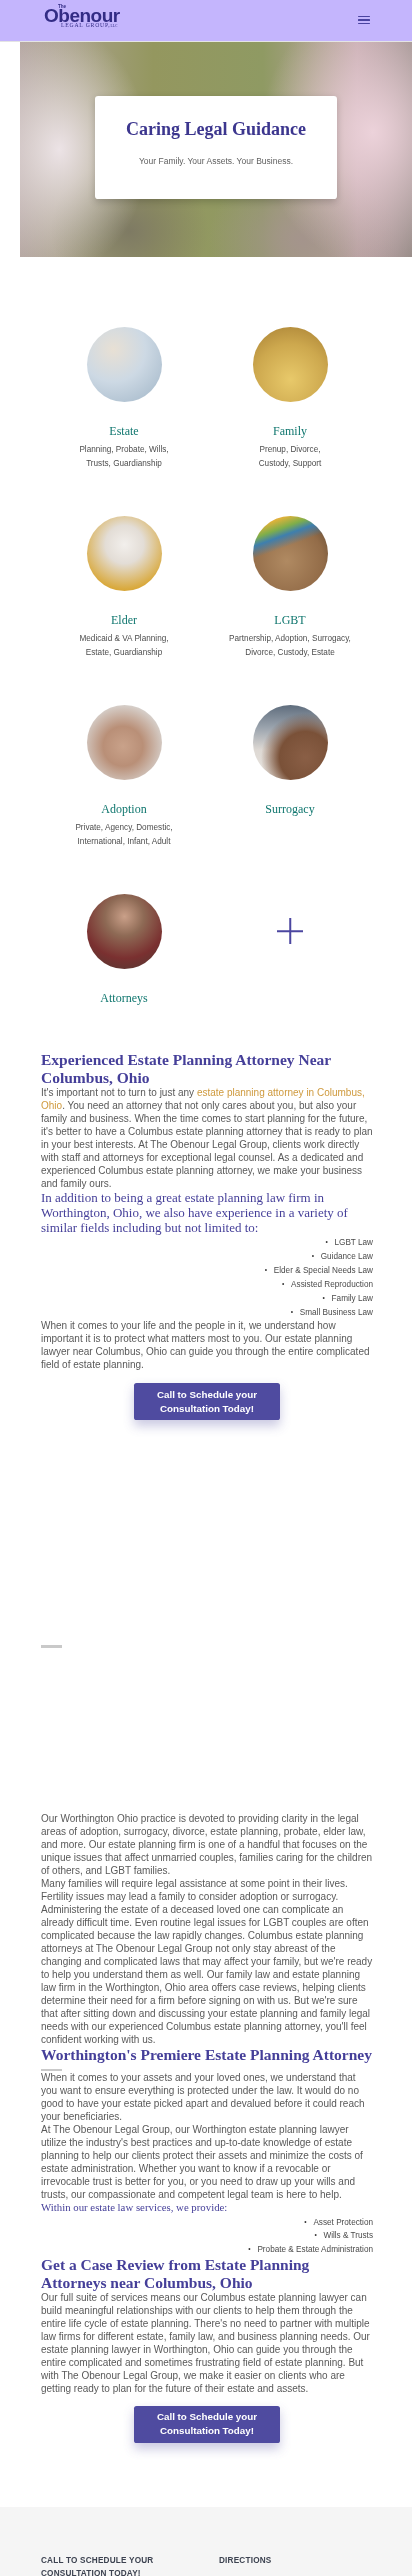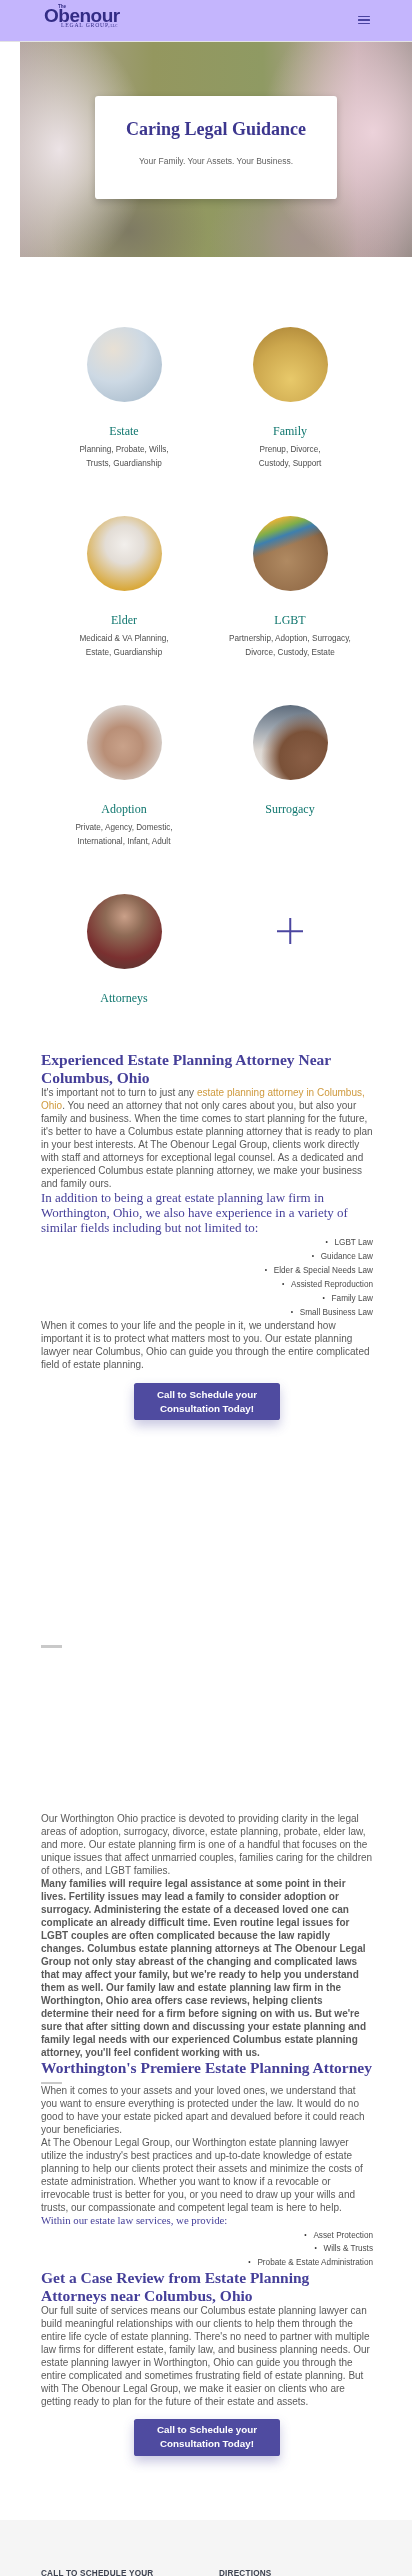--- a/index.html
+++ b/index.html
@@ -60,21 +60,21 @@
   ul.blist li{font-size:8.2px;line-height:13.4px;color:#4a4a4a;}
   ul.blist li::before{content:"\2022";color:#3a3a3a;font-size:6.7px;margin-right:6.7px;vertical-align:0.5px;}
   .cta-btn{display:block;width:146px;box-sizing:border-box;margin:12.4px auto 0 auto;background:#4f4ba0;color:#fff;
     border:none;border-radius:2.6px;font-family:"Liberation Sans",sans-serif;font-weight:bold;font-size:9.8px;line-height:14px;
     padding:4.6px 14.4px;text-align:center;cursor:pointer;box-shadow:0 5.2px 10.3px rgba(79,75,160,.30);}
   .dash-divider{width:20.6px;height:2.6px;background:#c9c9c9;margin:0;}
   .spacer-a{height:225px;}
   .spacer-b{height:164px;}
 
   .mt14{margin-top:7.2px;} .mt8{margin-top:4.1px;} .mt6{margin-top:3.1px;} .mt16{margin-top:8.2px;}
-  .mt23{margin-top:12px;font-weight:bold;} .mt18{margin-top:9.3px;} .mt10{margin-top:5.2px;} .mt38{margin-top:19.6px;}
+  .mt23{margin-top:12px;} .mt18{margin-top:9.3px;} .mt10{margin-top:5.2px;} .mt38{margin-top:19.6px;}
   .mt15{margin-top:7.7px;} .mt40{margin-top:20.6px;} .mt12{margin-top:6.2px;} .mt20{margin-top:10.3px;}
 
   
   .footer{margin-top:64px;height:272px;box-sizing:border-box;background:#f5f5f5;padding:47px 41px 0 41px;overflow:hidden;}
   .footer-cols{display:flex;}
   .f-col-left{width:178px;}
   .f-col-right{flex:1;}
   .f-head{font-size:8.2px;font-weight:bold;color:#3d4351;letter-spacing:0.2px;line-height:13px;margin:0;}
   .f-head.narrow{width:134px;}
   .f-line{font-size:8.8px;margin-top:12.4px;color:#3f3f3f;}

